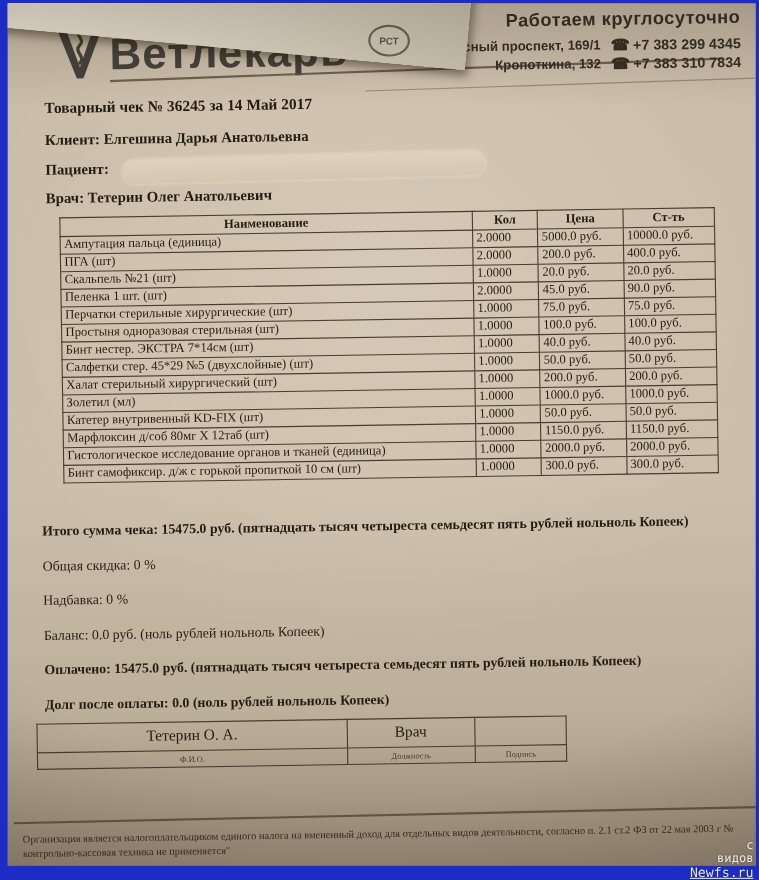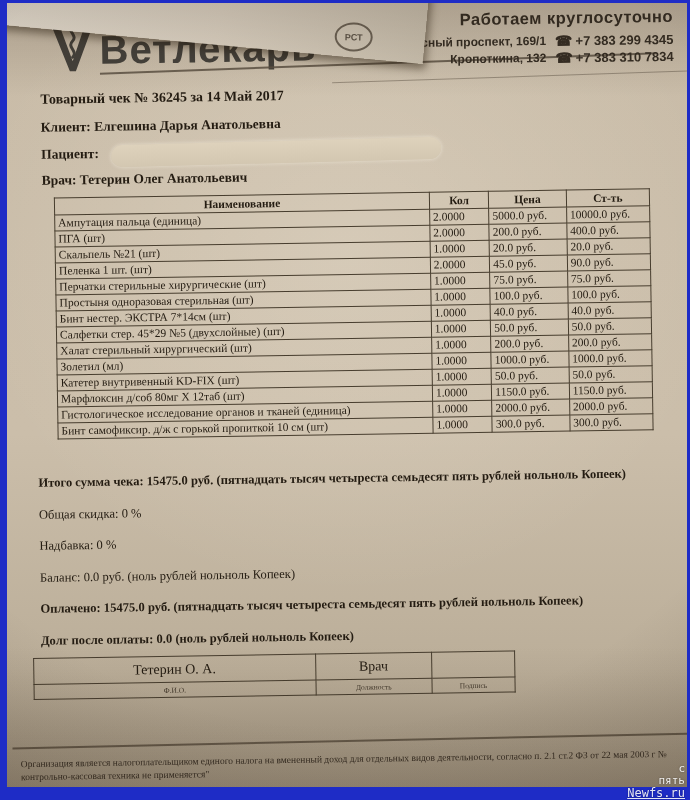--- a/index.html
+++ b/index.html
@@ -260,15 +260,15 @@
       <div>Организация является налогоплательщиком единого налога на вмененный доход для отдельных видов деятельности, согласно п. 2.1 ст.2 ФЗ от 22 мая 2003 г № </div>
       <div>контрольно-кассовая техника не применяется"</div>
     </div>
   </div>
 
   <div class="vignette"></div>
 </div>
 
 <div class="watermark">
   <div>с</div>
-  <div>пять</div>
+  <div>видов</div>
   <div style="font-size:12px;text-decoration:underline;">Newfs.ru</div>
 </div>
 
 </body></html>

